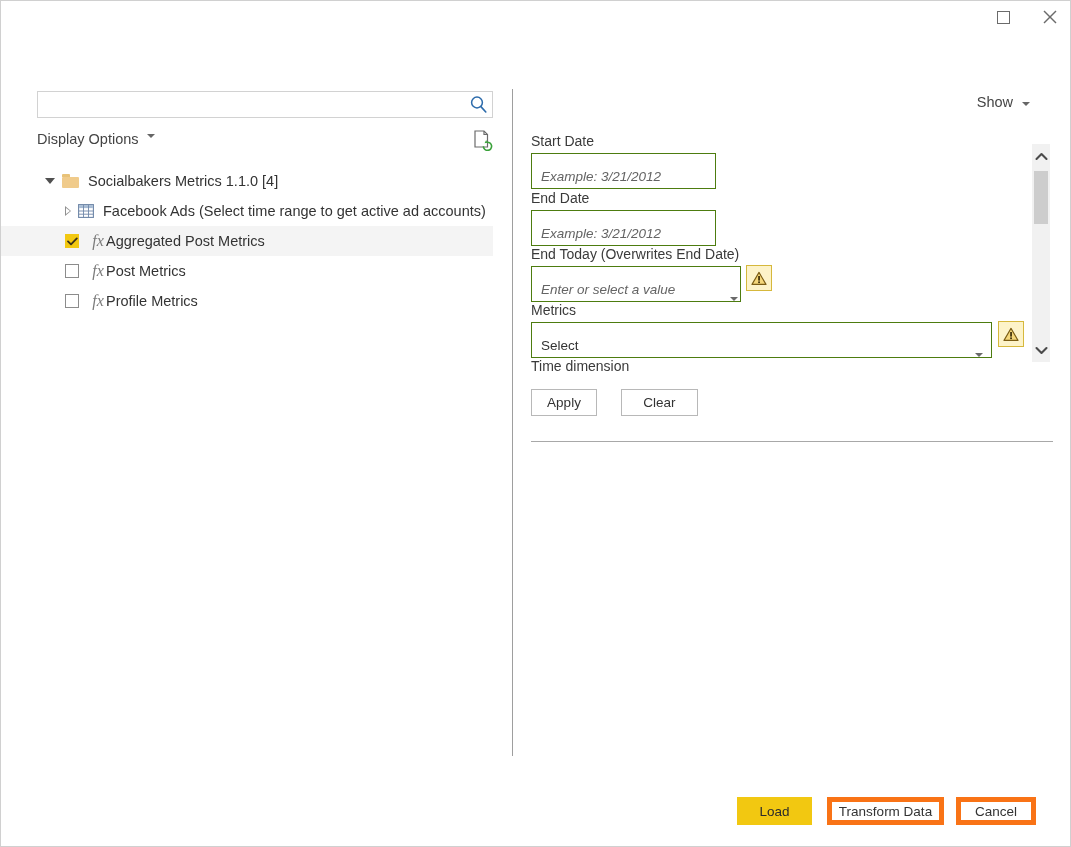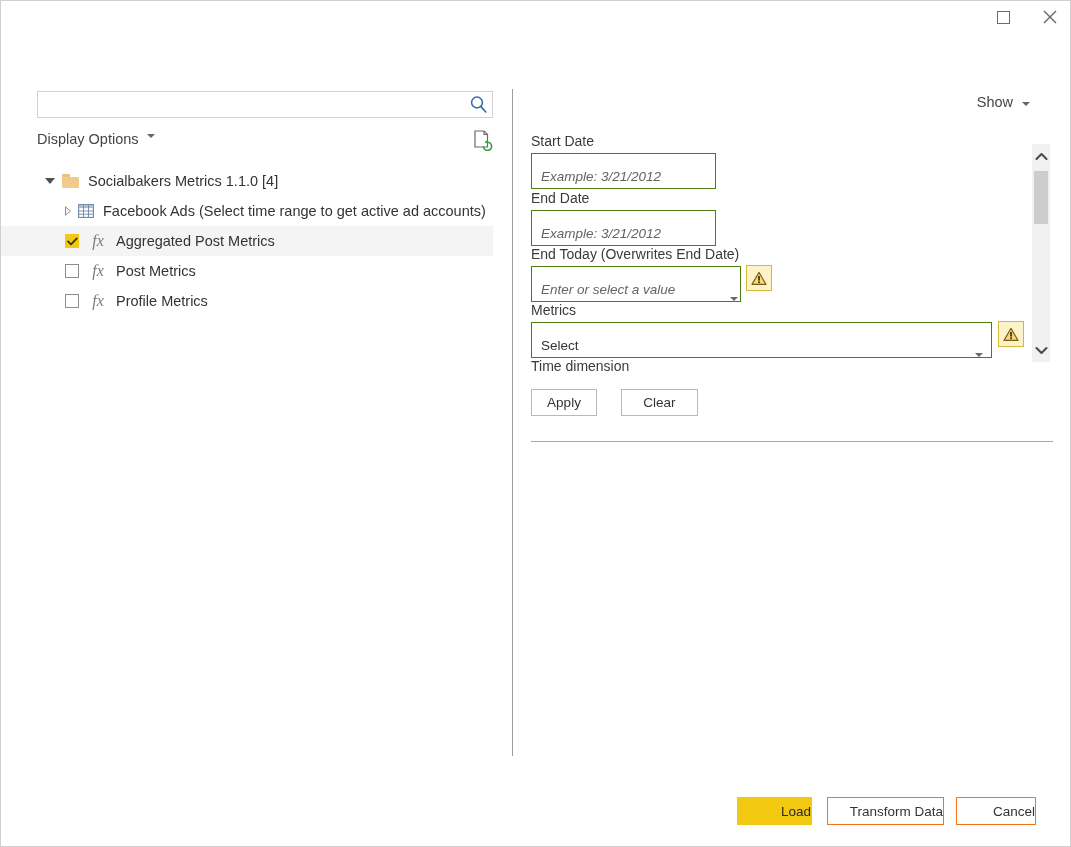--- a/index.html
+++ b/index.html
@@ -215,21 +215,20 @@
   }
   .cb.checked {
     background: #f2c811;
     border: 1px solid #f2c811;
   }
   .fx {
     font-family: "Liberation Serif", serif;
     font-style: italic;
     font-size: 16px;
     color: #7b7b7b;
-    margin-right: 10px;
     flex: 0 0 auto;
     width: 16px;
     text-align: center;
   }
 
   
   .v-divider {
     position: absolute;
     left: 511px;
     top: 88px;
@@ -365,33 +364,33 @@
     cursor: pointer;
   }
 
   
   .footer-btn {
     position: absolute;
     top: 796px;
     height: 28px;
     display: flex;
     align-items: center;
-    justify-content: flex-end;
+    justify-content: center;
     font-size: 13.5px;
     cursor: pointer;
     box-sizing: border-box;
   }
   .footer-btn.primary {
     background: #f2c811;
     border: 1px solid #f2c811;
     color: #2b2b2b;
   }
   .footer-btn.secondary {
     background: #ffffff;
-    border: 1px solid #f97316;
+    border: 5px solid #f97316;
     color: #333333;
   }
 </style>
 </head>
 <body>
 
 <div id="window">
 
   <div class="titlebar">
     <div class="win-btn maximize">

